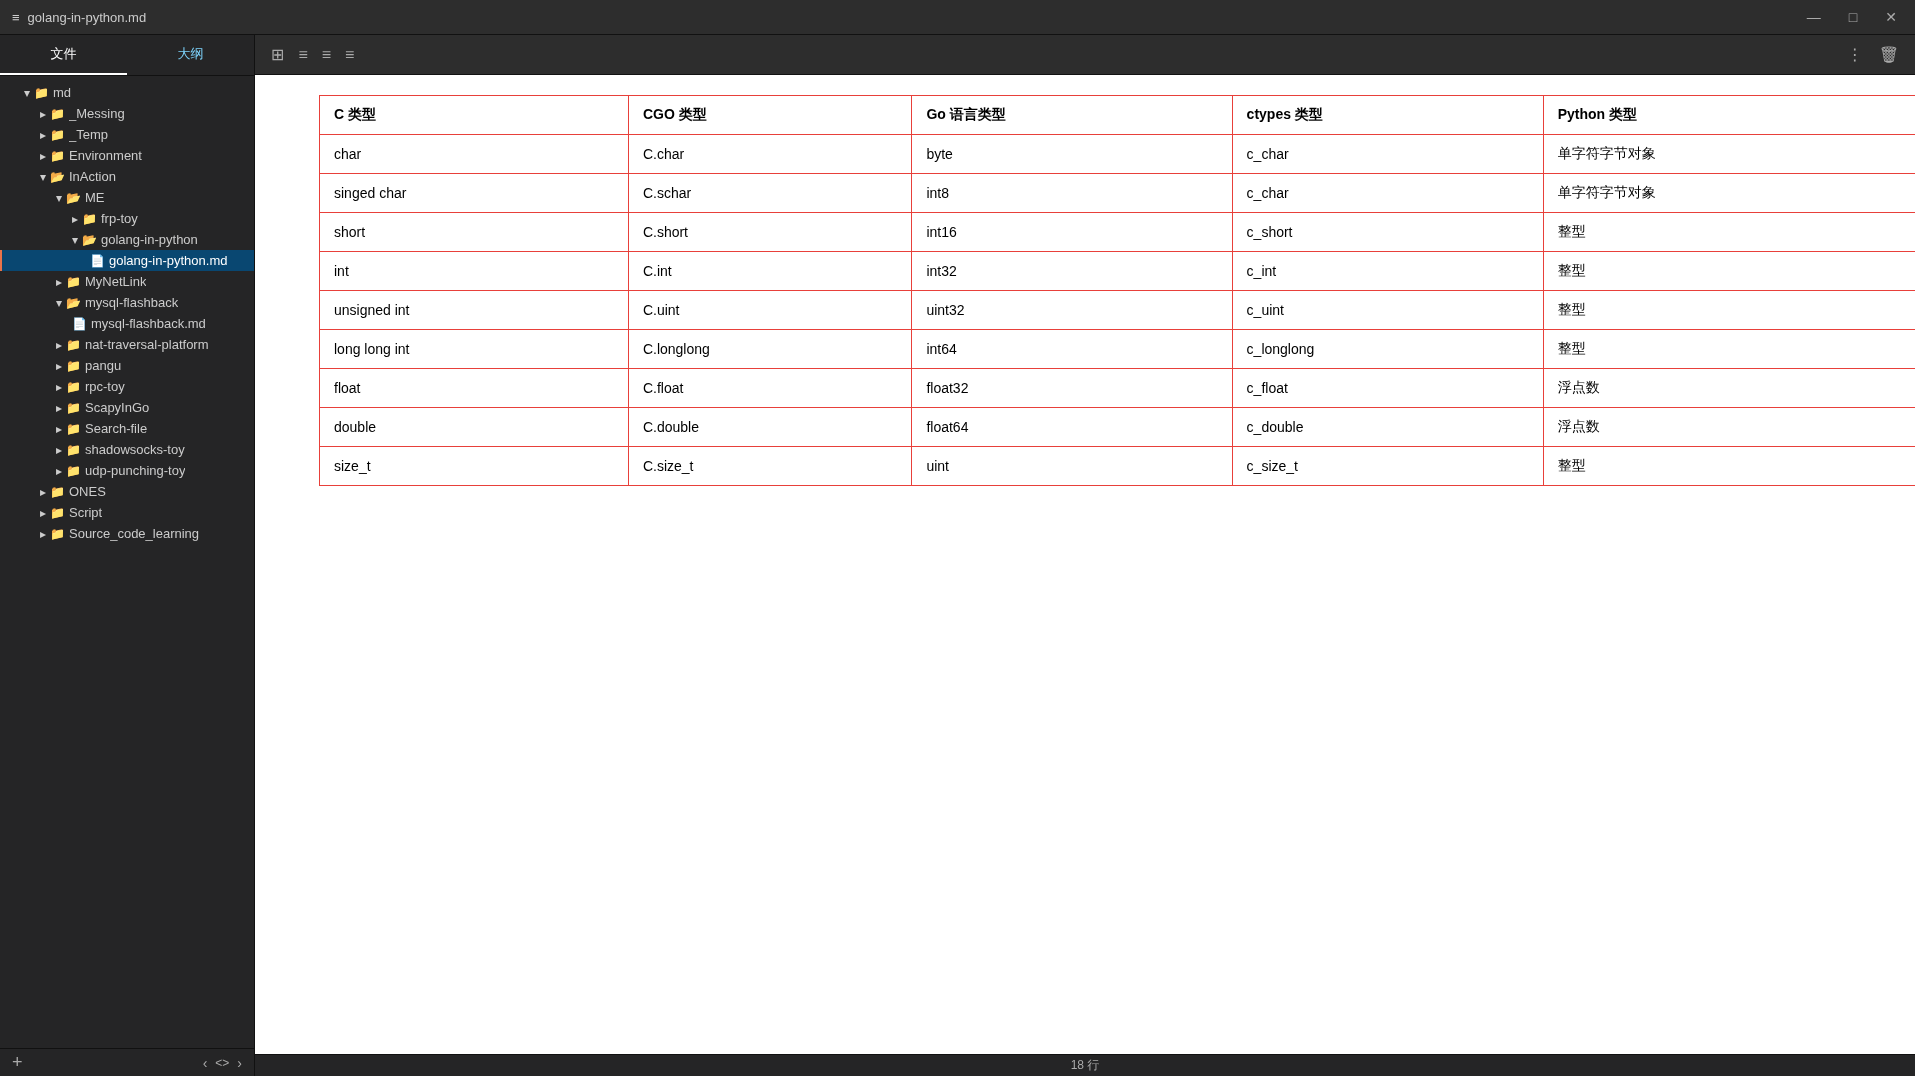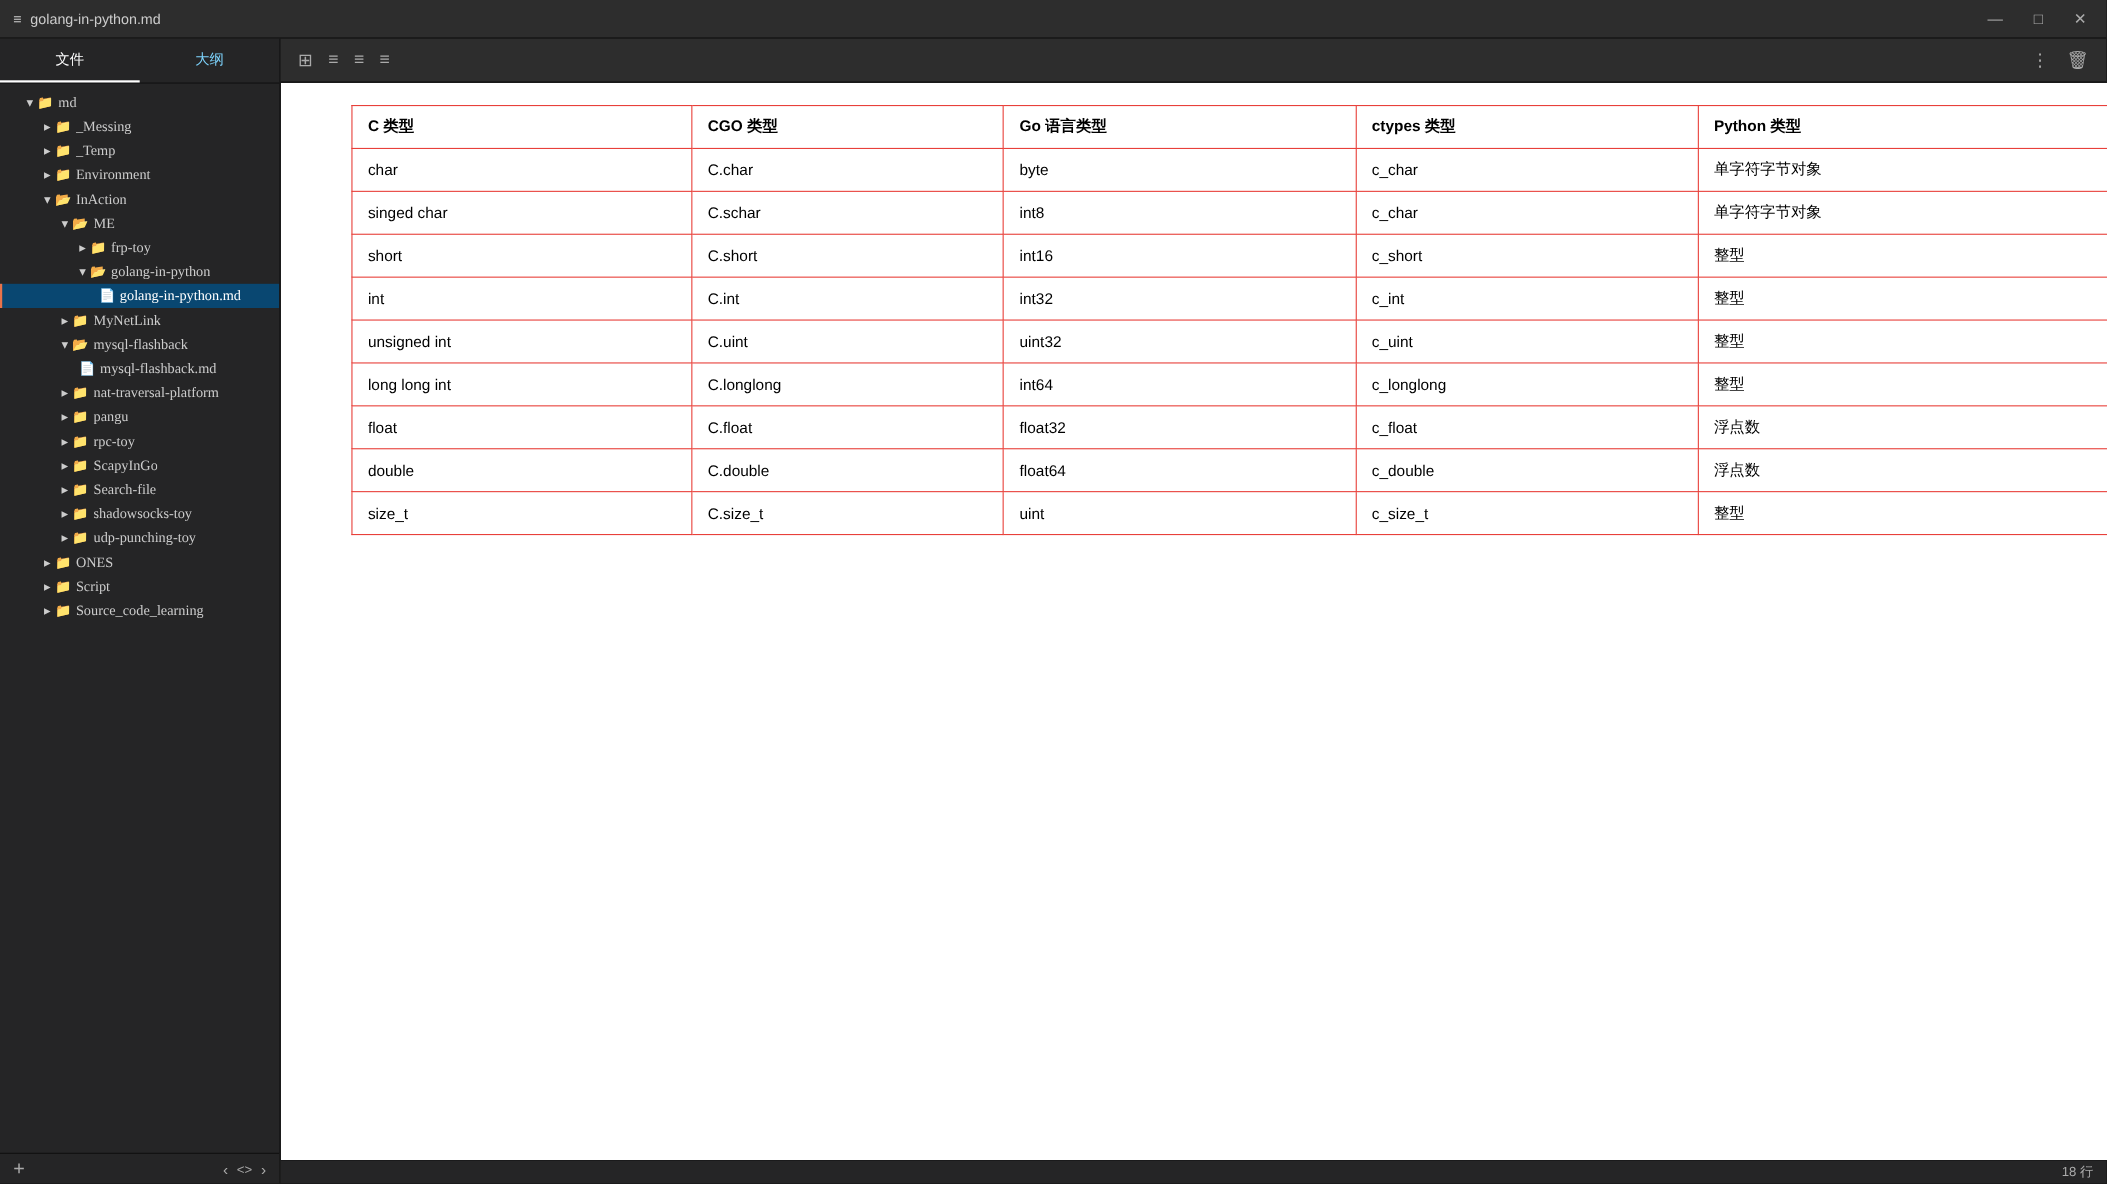--- a/index.html
+++ b/index.html
@@ -83,21 +83,21 @@
       align-items: center;
       padding: 3px 8px;
       cursor: pointer;
       white-space: nowrap;
       color: #ccc;
       font-size: 13px;
     }
     .tree-item.active { background: #094771; color: #fff; border-left: 2px solid #e8734a; }
     .tree-item .indent { display: inline-block; width: 16px; flex-shrink: 0; }
     .tree-item .icon { margin-right: 4px; font-size: 12px; flex-shrink: 0; }
-    .tree-item .label { overflow: hidden; text-overflow: ellipsis; font-family: Liberation Serif, serif; }
+    .tree-item .label { overflow: hidden; text-overflow: ellipsis; }
 
     .chevron { font-size: 10px; margin-right: 2px; }
 
     
     .bottom-bar {
       height: 28px;
       background: #252526;
       border-top: 1px solid #111;
       display: flex;
       align-items: center;
@@ -204,21 +204,21 @@
       padding: 10px 14px;
       border: 1px solid #e8403a;
       font-size: 14px;
     }
 
     .status-bar {
       height: 22px;
       background: #252526;
       display: flex;
       align-items: center;
-      justify-content: flex-end;
+      justify-content: center;
       padding: 0 12px;
       color: #aaa;
       font-size: 12px;
       border-top: 1px solid #111;
     }
   </style>
 </head>
 <body>
 
 <div class="title-bar">

